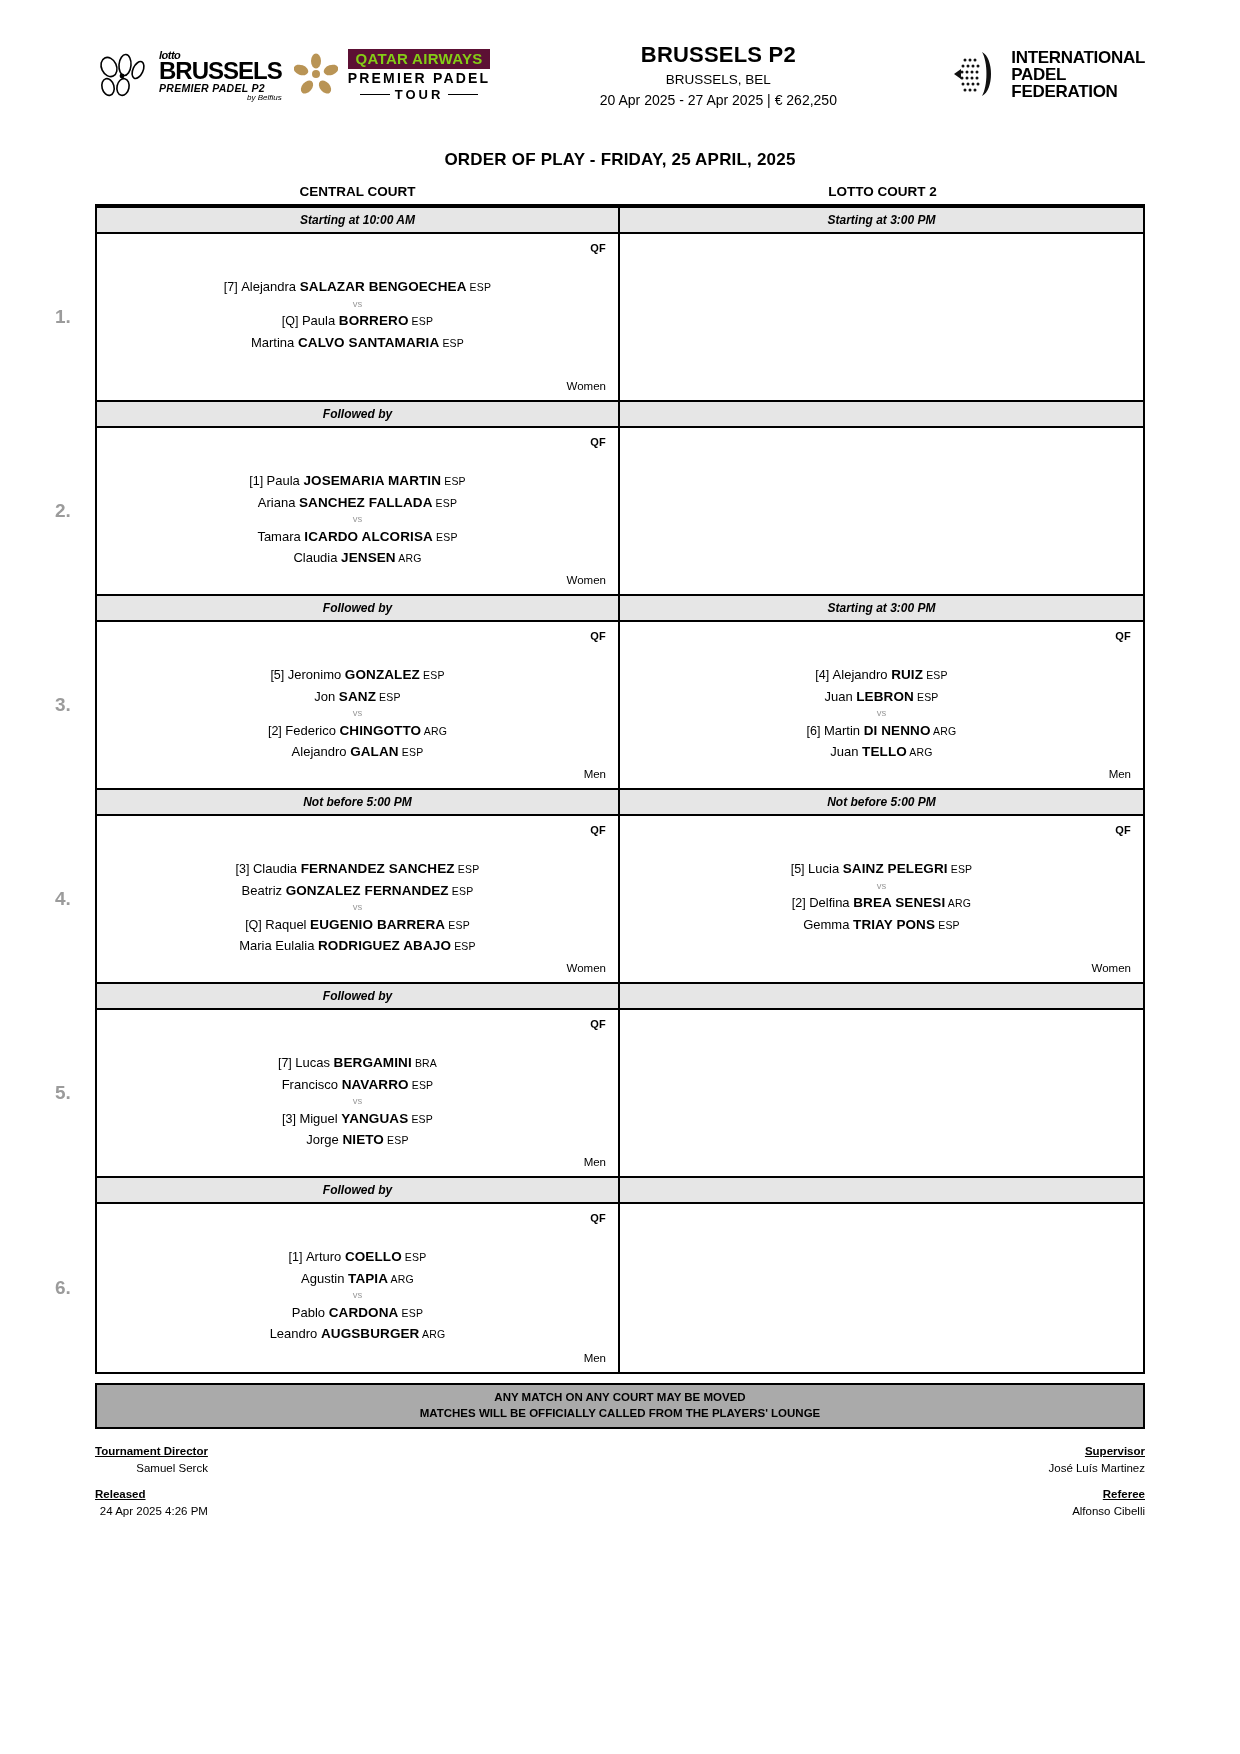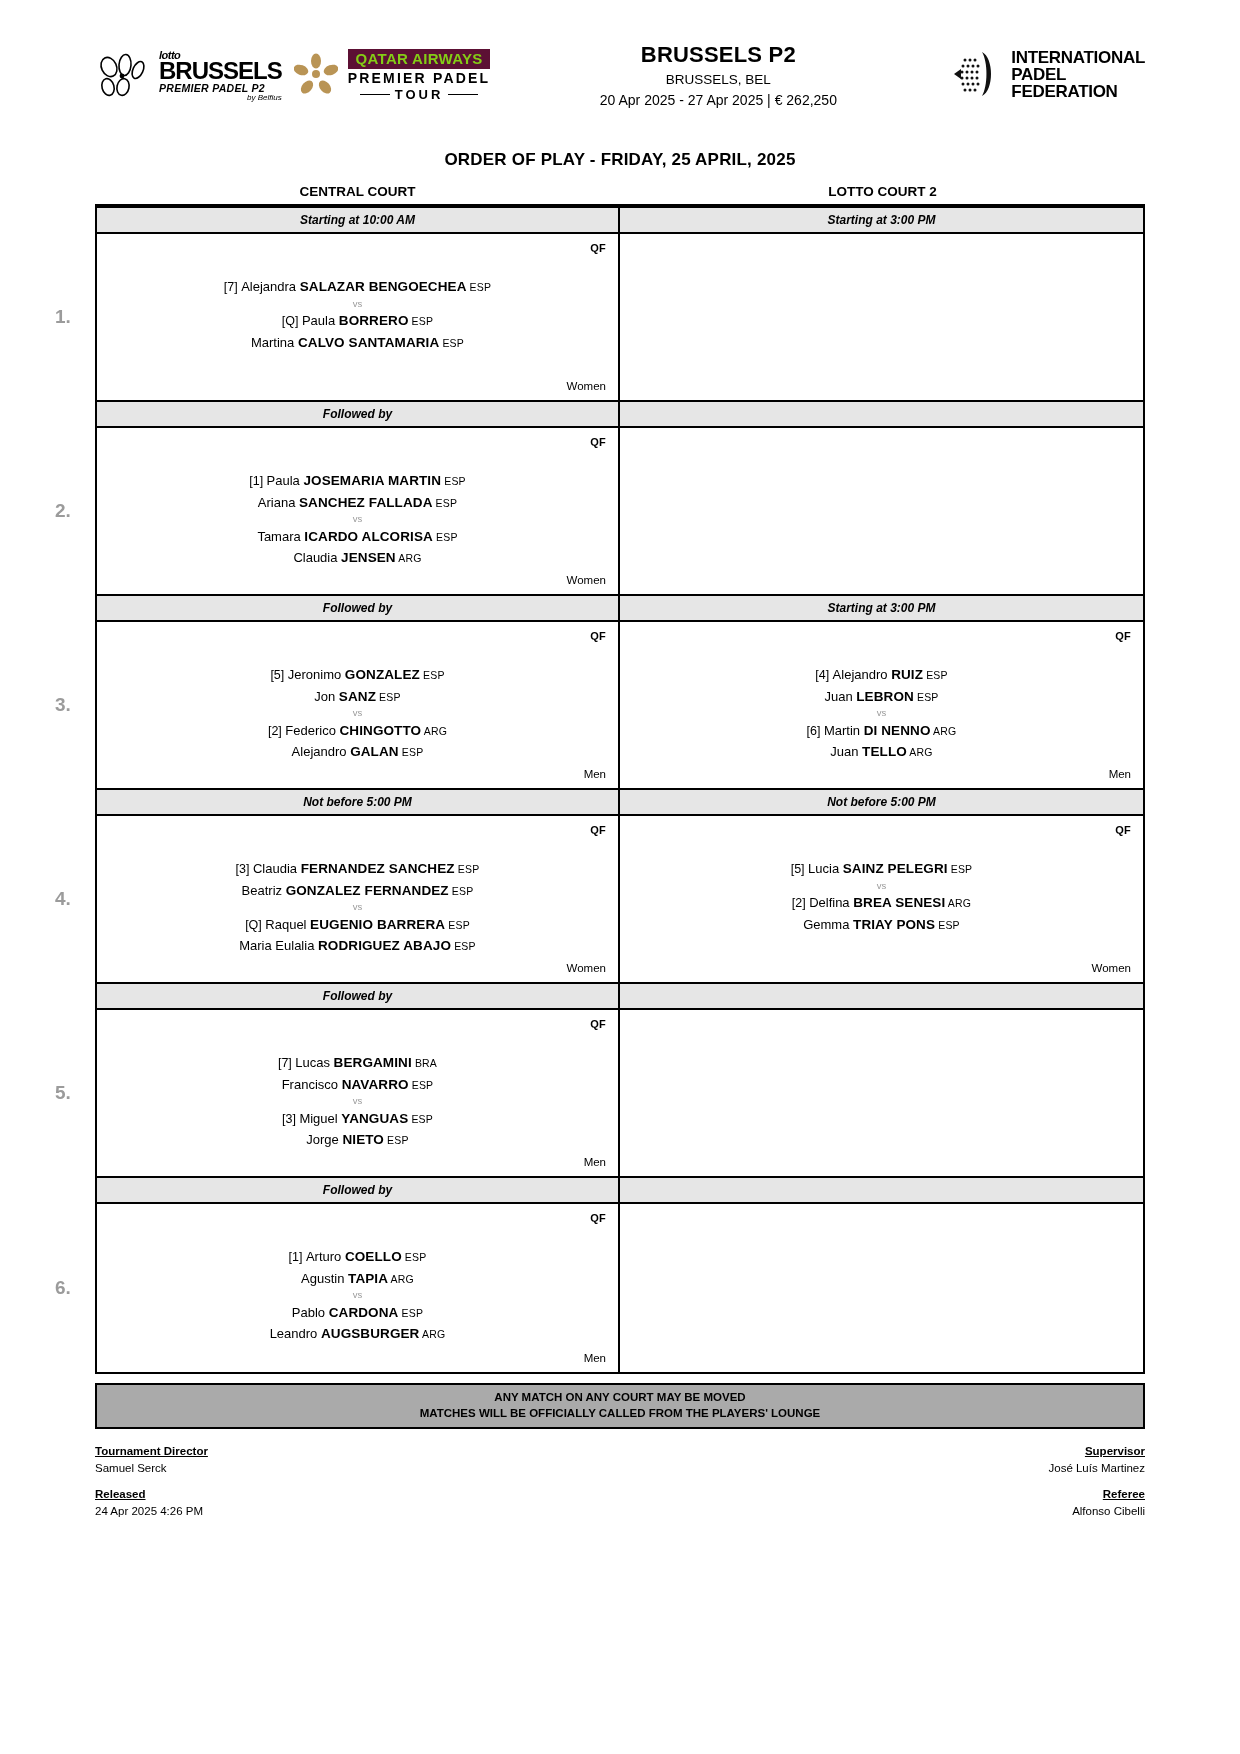--- a/index.html
+++ b/index.html
@@ -158,21 +158,21 @@
   .notice div { font-size: 11.5px; font-weight: bold; line-height: 1.35; }
 
   
   .footer {
     margin-top: 14px;
     display: flex; justify-content: space-between;
   }
   .foot-col { font-size: 11.5px; line-height: 1.5; }
   .foot-col.right { text-align: right; }
   .foot-label { font-weight: bold; text-decoration: underline; font-size: 11.5px; }
-  .foot-val { font-size: 11.5px; }
+  .foot-val { font-size: 11.5px; text-align: right; }
   .foot-gap { height: 8px; }
 </style>
 </head>
 <body>
 
 <div class="page">
 
   <div class="header">
 
     <div class="logo-group-2">

